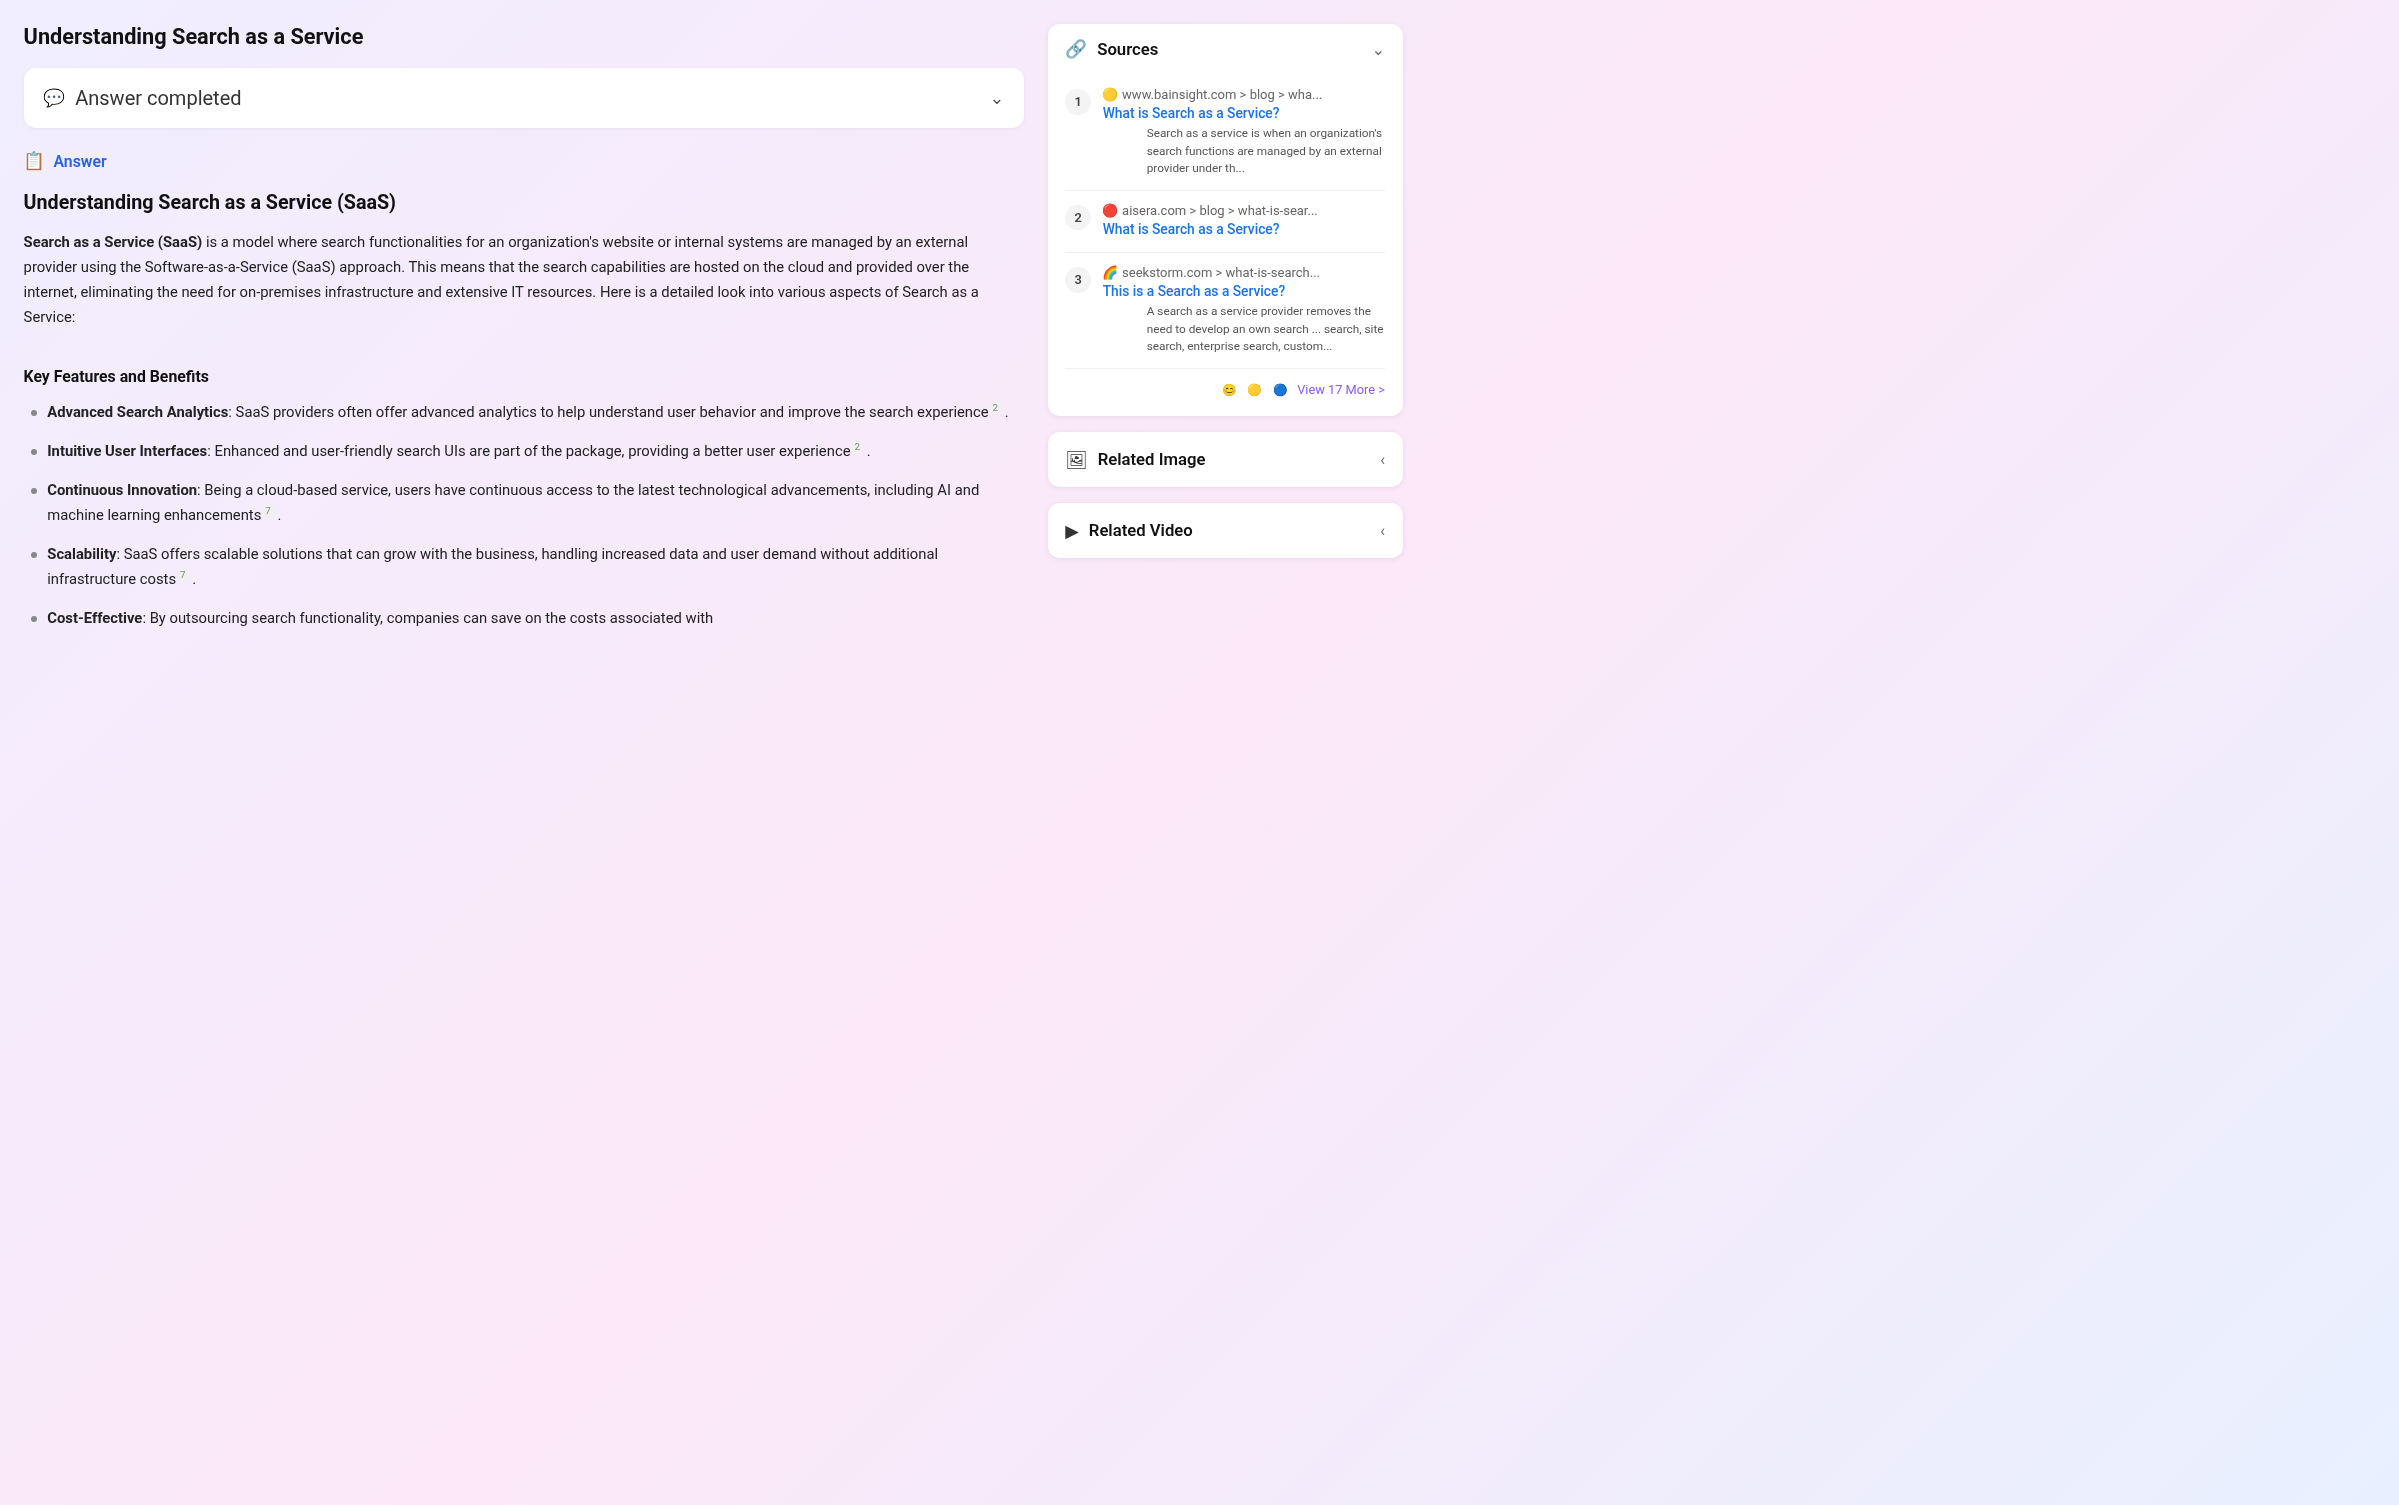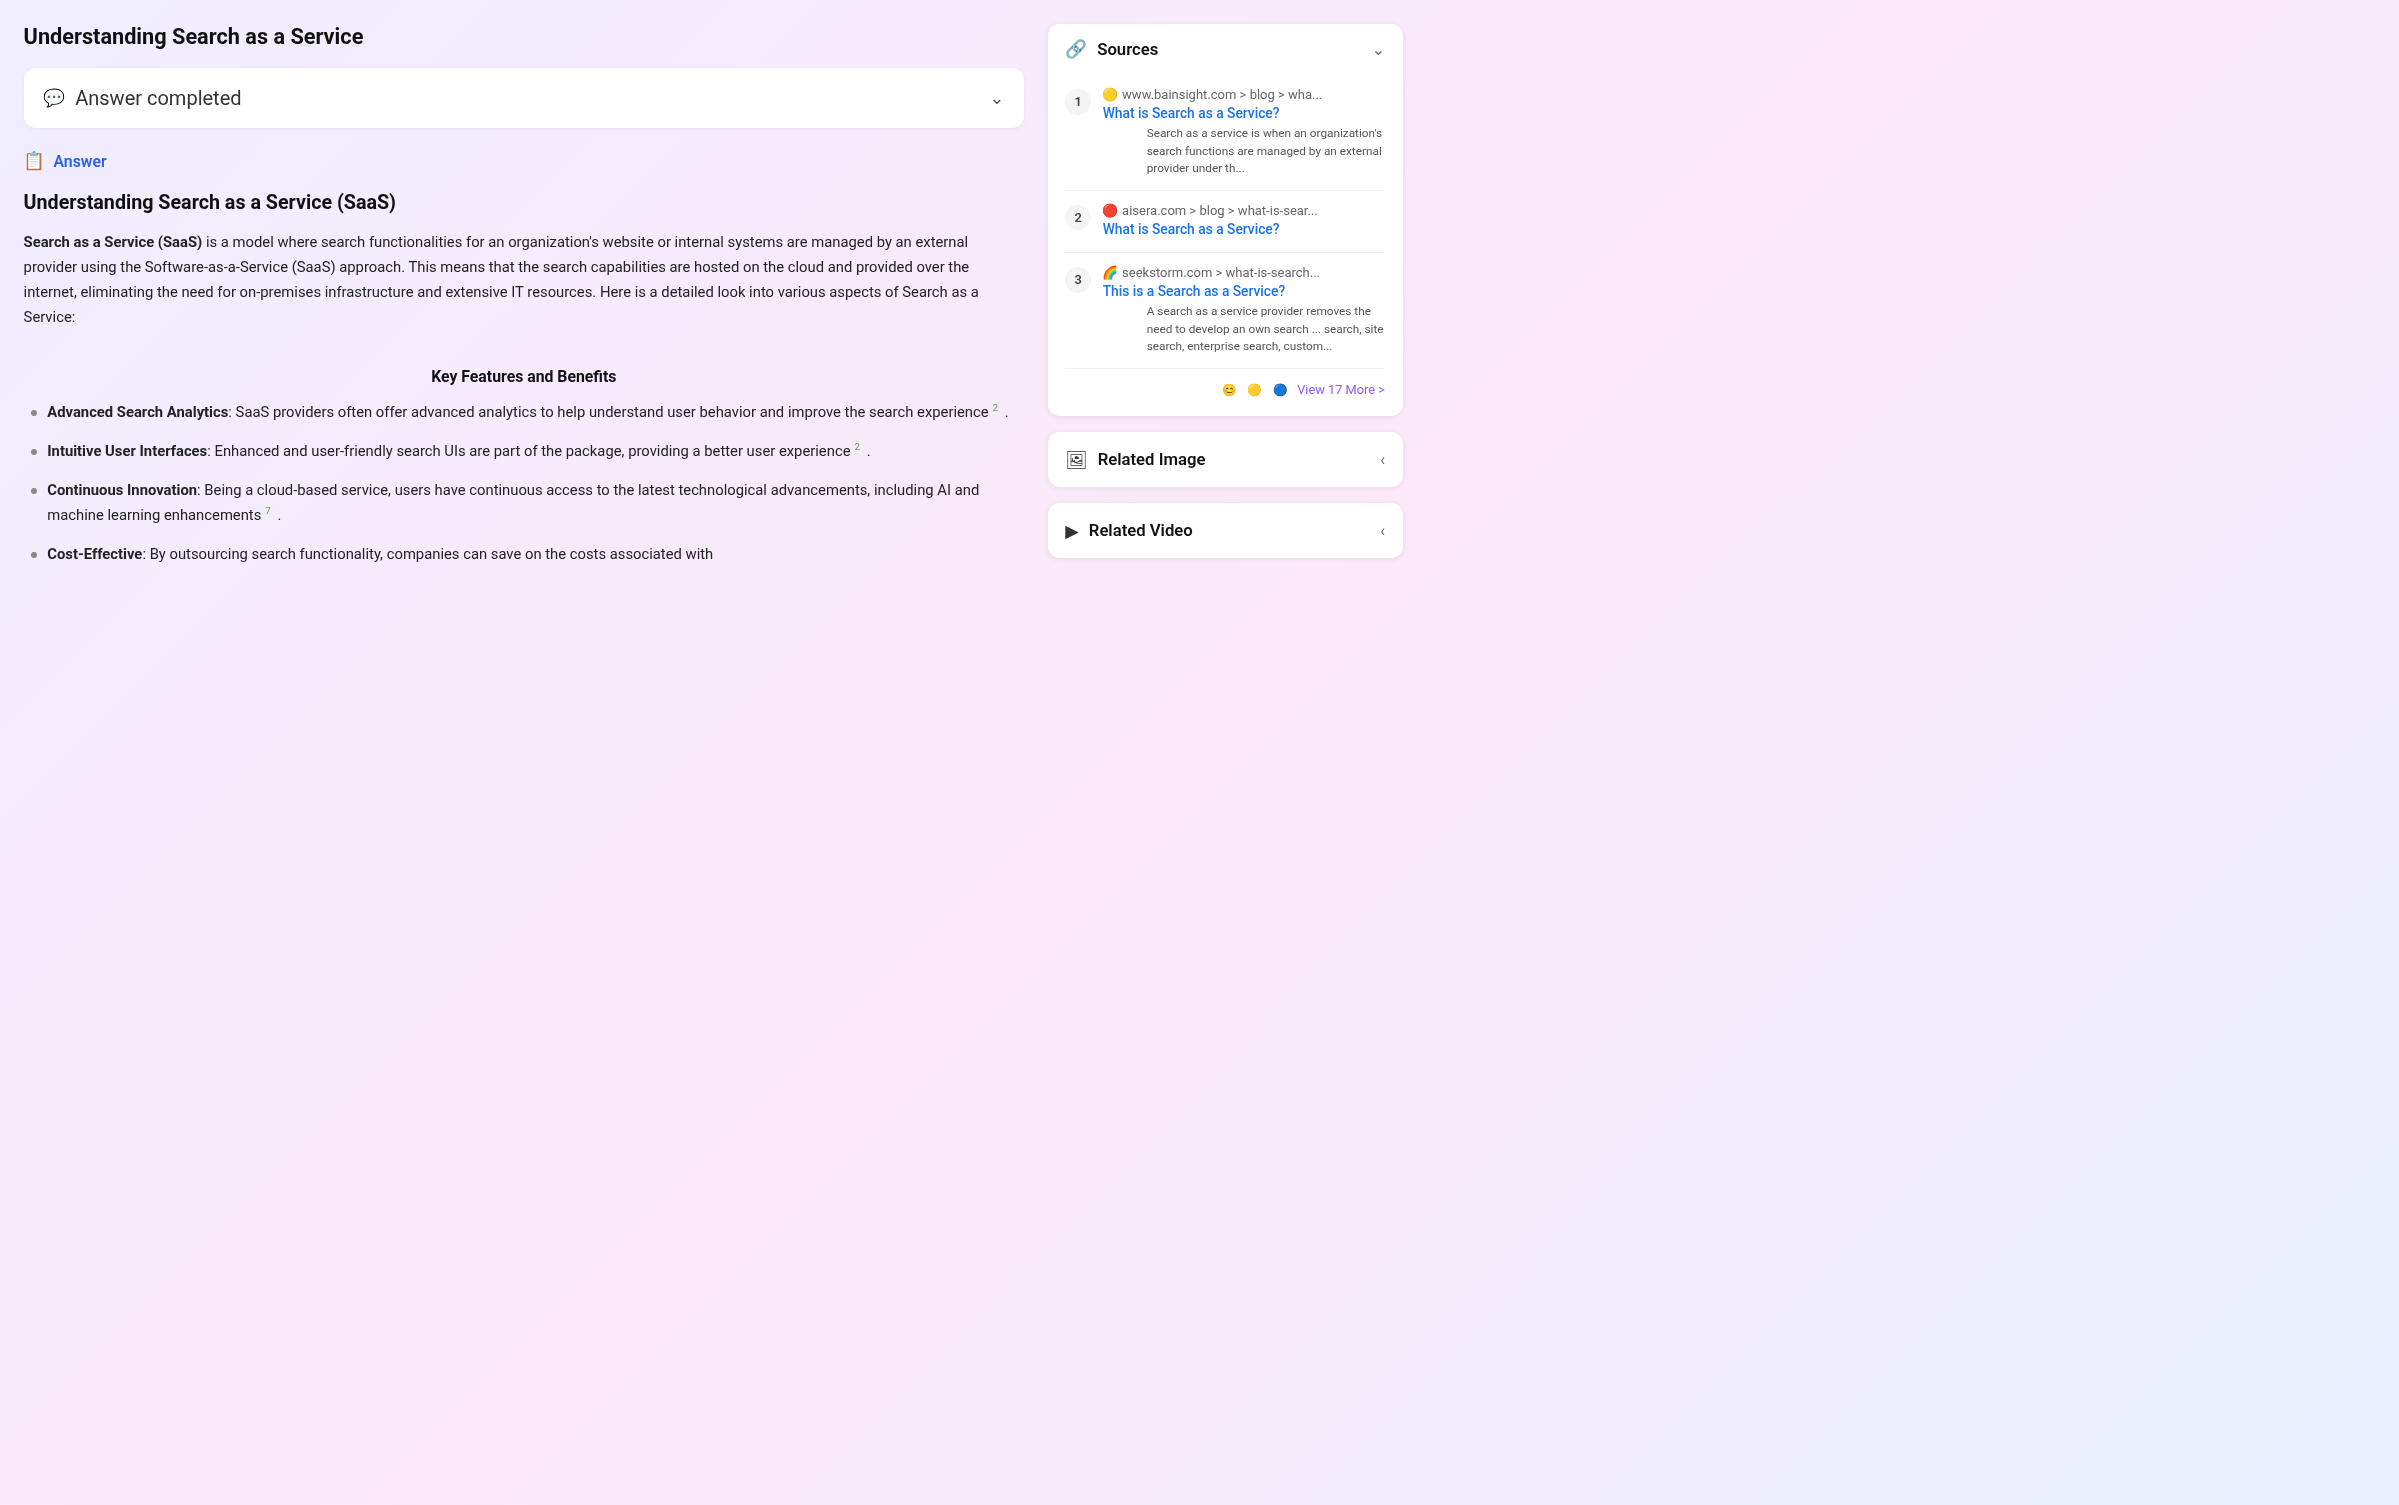--- a/index.html
+++ b/index.html
@@ -103,21 +103,20 @@
 
     .article-body strong {
       font-weight: 700;
     }
 
     .section-heading {
       font-size: 15.8px;
       font-weight: 700;
       color: #111;
       margin-bottom: 13.8px;
-      text-align: center;
     }
 
     .bullet-list {
       list-style: none;
       padding-left: 7.9px;
     }
 
     .bullet-list li {
       display: flex;
       align-items: flex-start;
@@ -332,20 +331,24 @@
         <li>
           <span class="bullet-dot"></span>
           <span><strong>Intuitive User Interfaces</strong>: Enhanced and user-friendly search UIs are part of the package, providing a better user experience<sup>2</sup> .</span>
         </li>
         <li>
           <span class="bullet-dot"></span>
           <span><strong>Continuous Innovation</strong>: Being a cloud-based service, users have continuous access to the latest technological advancements, including AI and machine learning enhancements<sup>7</sup> .</span>
         </li>
         <li>
           <span class="bullet-dot"></span>
+          <span><strong>Scalability</strong>: SaaS offers scalable solutions that can grow with the business, handling increased data and user demand without additional infrastructure costs<sup>7</sup> .</span>
+        </li>
+        <li>
+          <span class="bullet-dot"></span>
           <span><strong>Cost-Effective</strong>: By outsourcing search functionality, companies can save on the costs associated with</span>
         </li>
       </ul>
     </div>
   </div>
 
   <div class="sidebar">
 
     <div class="sidebar-card">
       <div class="sidebar-card-header">

